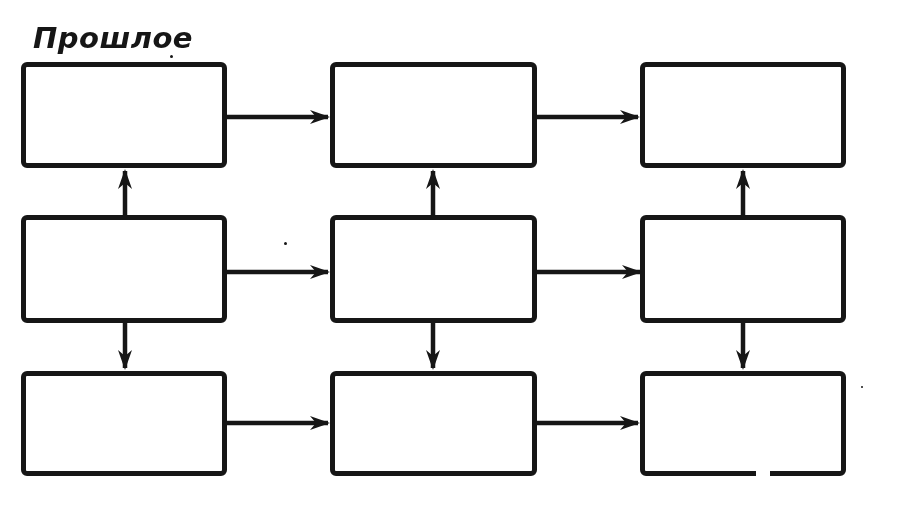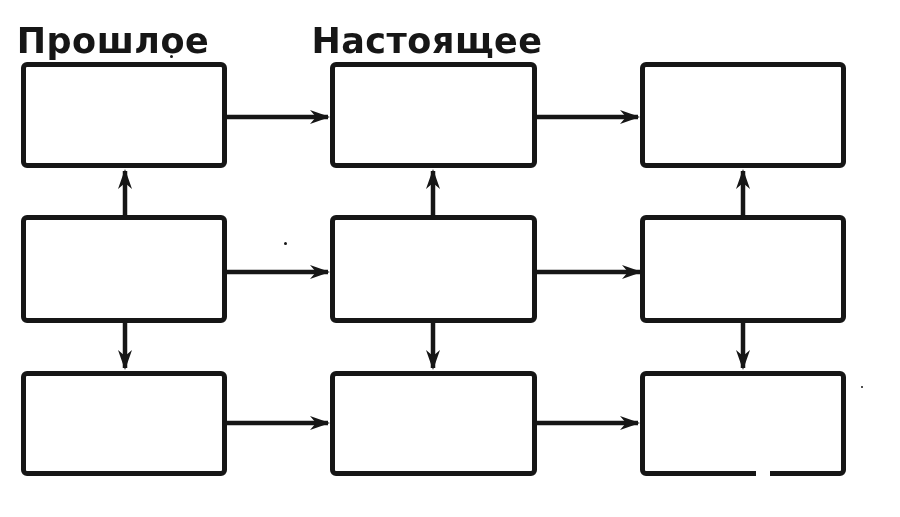--- a/index.html
+++ b/index.html
@@ -9,22 +9,23 @@
     width: 900px;
     height: 517px;
     background: #ffffff;
     overflow: hidden;
     font-family: "DejaVu Sans", "Liberation Sans", sans-serif;
   }
   .col-label {
     position: absolute;
     top: 21px;
     transform: translateX(-50%);
+    font-style: italic;
     font-weight: 600;
-    font-size: 35px;
+    font-size: 29px;
     letter-spacing: 0.5px;
     color: #161616;
     white-space: nowrap;
   }
   .lbl-past    { left: 113px; }
   .lbl-present { left: 427px; }
   .lbl-future  { left: 740px; }
   .box {
     position: absolute;
     background: #ffffff;
@@ -52,21 +53,20 @@
     position: absolute;
     background: #ffffff;
   }
 </style>
 </head>
 <body>
 
 <div class="stage">
 
   <div class="col-label lbl-past">Прошлое</div>
-  <div class="col-label lbl-present">Настоящее</div>
 
   <div class="box r1 c1"></div>
   <div class="box r1 c2"></div>
   <div class="box r1 c3"></div>
 
   <div class="box r2 c1"></div>
   <div class="box r2 c2"></div>
   <div class="box r2 c3"></div>
 
   <div class="box r3 c1"></div>

